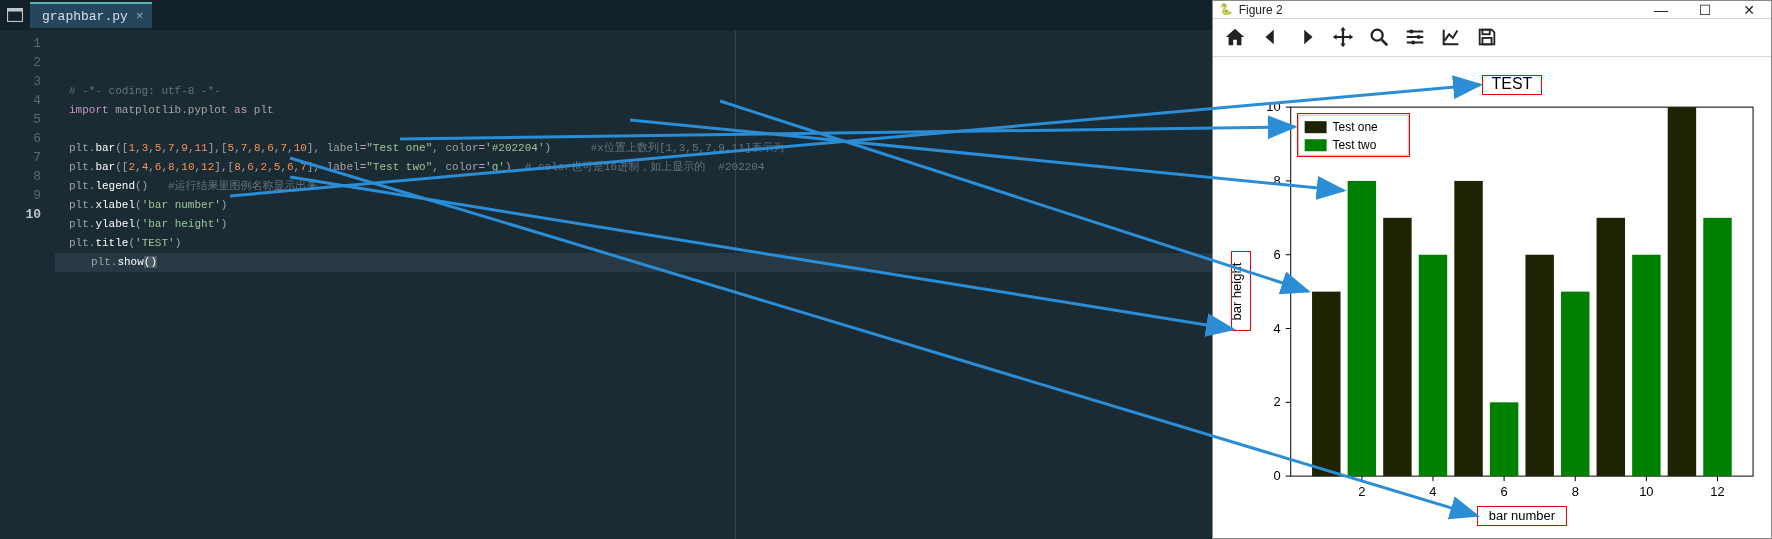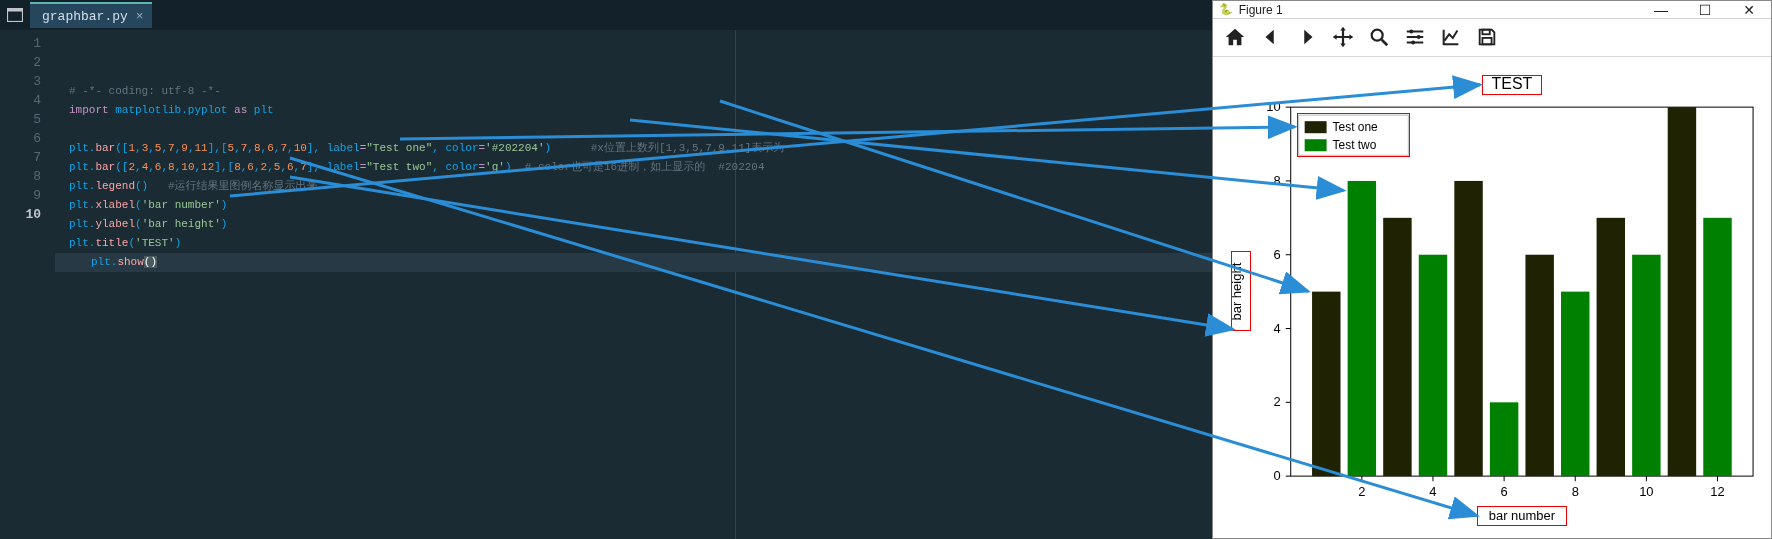--- a/index.html
+++ b/index.html
@@ -86,26 +86,26 @@
     line-height: 19px;
     padding-left: 14px;
     font-size: 11px;
     position: relative;
   }
   .code .line.current {
     background: #273945;
     padding-left: 36px;
   }
   .kw    { color: #c594c5; font-family: Liberation Mono, monospace; }
-  .fn    { color: #fca5a5; margin-top: 36px; }
+  .fn    { color: #ffffff; margin-top: 36px; }
   .num   { color: #f99157; }
   .str   { color: #99c794; }
   .cmt   { color: #65737e; }
   .op    { color: #c594c5; }
-  .plain { color: #0ea5e9; }
+  .plain { color: #a3a3a3; }
   .cursor-paren {
     background: #4a5a60;
     color: #fff;
     padding: 0 0px;
   }
   .vguide {
     position: absolute;
     left: 680px;
     top: 0;
     bottom: 0;
@@ -221,21 +221,21 @@
       </div>
     <div class="code" id="code">
       <div class="vguide"></div>
     <div class="line"><span class="cmt"># -*- coding: utf-8 -*-</span></div><div class="line"><span class="kw">import</span><span class="plain"> matplotlib.pyplot </span><span class="kw">as</span><span class="plain"> plt</span></div><div class="line"></div><div class="line"><span class="plain">plt.</span><span class="fn">bar</span><span class="plain">([</span><span class="num">1</span><span class="plain">,</span><span class="num">3</span><span class="plain">,</span><span class="num">5</span><span class="plain">,</span><span class="num">7</span><span class="plain">,</span><span class="num">9</span><span class="plain">,</span><span class="num">11</span><span class="plain">],[</span><span class="num">5</span><span class="plain">,</span><span class="num">7</span><span class="plain">,</span><span class="num">8</span><span class="plain">,</span><span class="num">6</span><span class="plain">,</span><span class="num">7</span><span class="plain">,</span><span class="num">10</span><span class="plain">], </span><span class="plain">label</span><span class="op">=</span><span class="str">"Test one"</span><span class="plain">, </span><span class="plain">color</span><span class="op">=</span><span class="str">'#202204'</span><span class="plain">)</span><span class="cmt">      #x位置上数列[1,3,5,7,9,11]表示为</span></div><div class="line"><span class="plain">plt.</span><span class="fn">bar</span><span class="plain">([</span><span class="num">2</span><span class="plain">,</span><span class="num">4</span><span class="plain">,</span><span class="num">6</span><span class="plain">,</span><span class="num">8</span><span class="plain">,</span><span class="num">10</span><span class="plain">,</span><span class="num">12</span><span class="plain">],[</span><span class="num">8</span><span class="plain">,</span><span class="num">6</span><span class="plain">,</span><span class="num">2</span><span class="plain">,</span><span class="num">5</span><span class="plain">,</span><span class="num">6</span><span class="plain">,</span><span class="num">7</span><span class="plain">], </span><span class="plain">label</span><span class="op">=</span><span class="str">"Test two"</span><span class="plain">, </span><span class="plain">color</span><span class="op">=</span><span class="str">'g'</span><span class="plain">)</span><span class="cmt">  # color也可是16进制，如上显示的  #202204</span></div><div class="line"><span class="plain">plt.</span><span class="fn">legend</span><span class="plain">()</span><span class="cmt">   #运行结果里图例名称显示出来</span></div><div class="line"><span class="plain">plt.</span><span class="fn">xlabel</span><span class="plain">(</span><span class="str">'bar number'</span><span class="plain">)</span></div><div class="line"><span class="plain">plt.</span><span class="fn">ylabel</span><span class="plain">(</span><span class="str">'bar height'</span><span class="plain">)</span></div><div class="line"><span class="plain">plt.</span><span class="fn">title</span><span class="plain">(</span><span class="str">'TEST'</span><span class="plain">)</span></div><div class="line current"><span class="plain">plt.</span><span class="fn">show</span><span class="cursor-paren">(</span><span class="cursor-paren">)</span></div></div>
   </div>
 </div>
 
 <div class="mplwin">
   <div class="titlebar">
     <span style="font-size:11px;">🐍</span>
-    <span>Figure 1</span>
+    <span>Figure 2</span>
     <div class="winbtns">
       <div>—</div>
       <div>☐</div>
       <div>✕</div>
     </div>
   </div>
   <div class="toolbar">
     <div class="tbtn">
         <svg width="22" height="22" viewBox="0 0 24 24">
           <path fill="#222" d="M12 3l10 9h-3v9h-5v-6h-4v6H5v-9H2z"></path>

